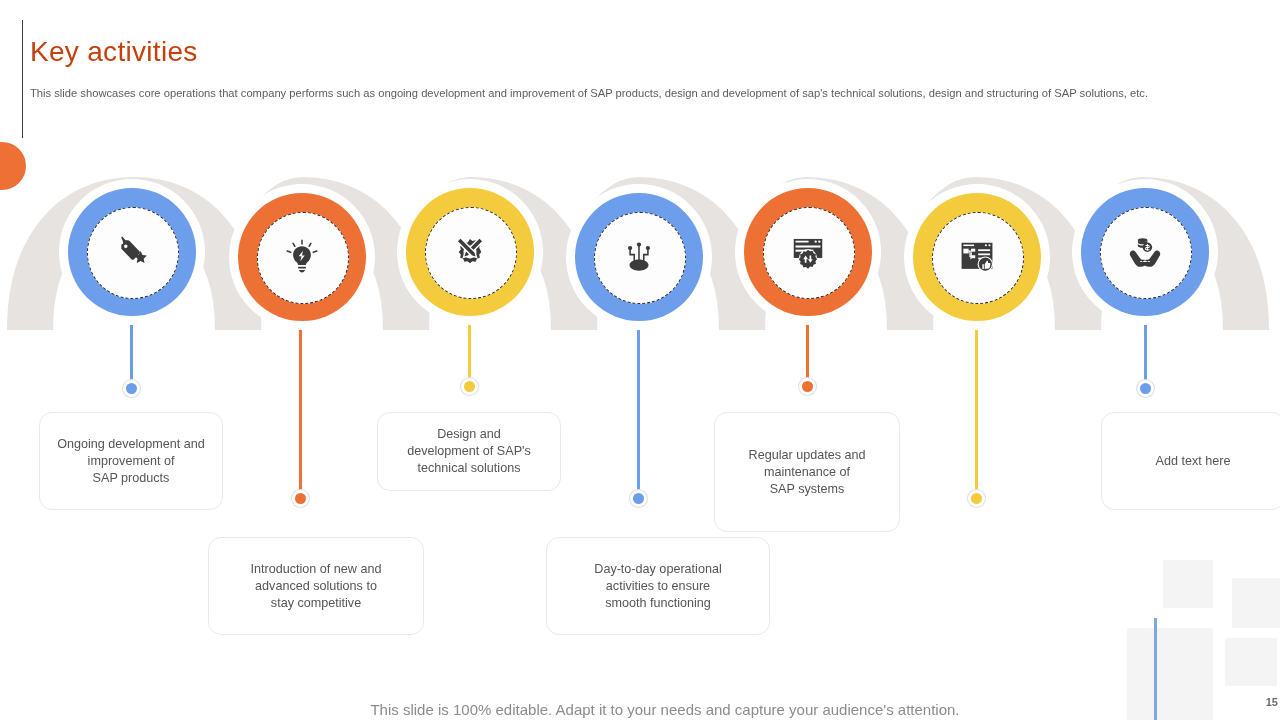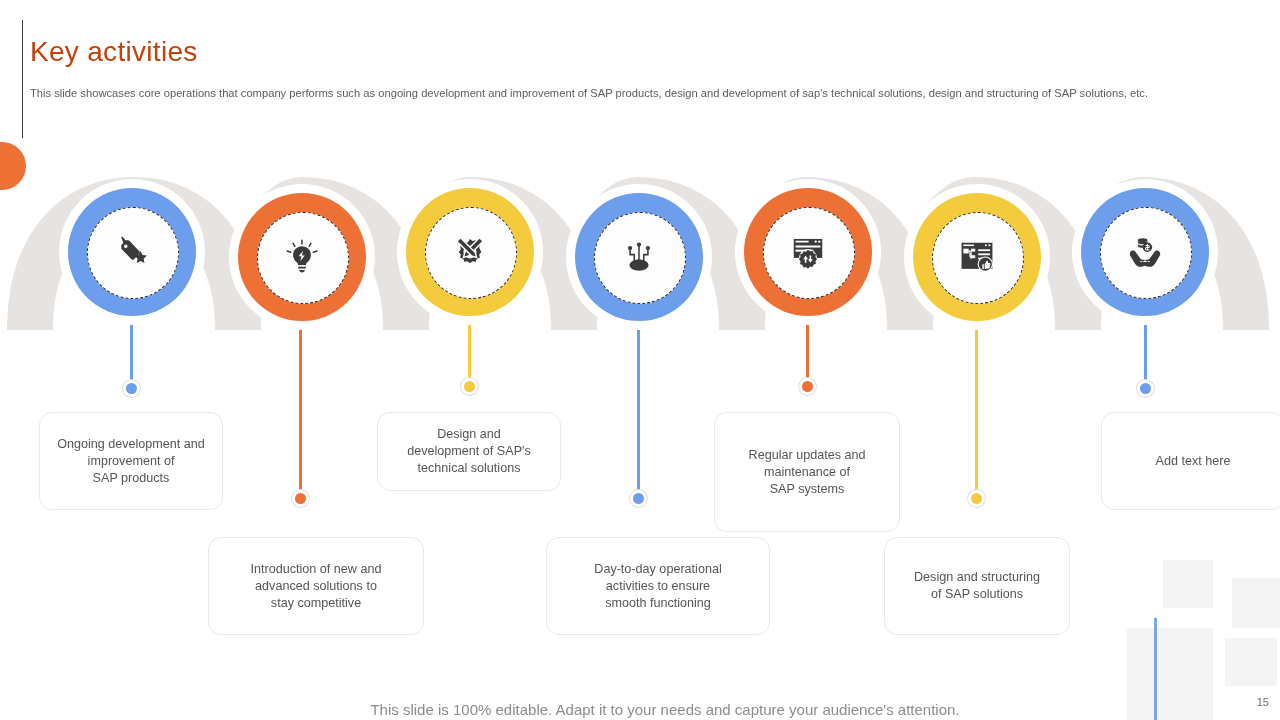--- a/index.html
+++ b/index.html
@@ -34,22 +34,22 @@
     width: 48px; height: 48px; border-radius: 50%;
     background: #ed7035;
   }
   .deco-squares { position: absolute; left: 0; top: 0; width: 1280px; height: 720px; pointer-events:none; }
   .deco-sq { position: absolute; background: #f4f4f4; }
   .deco-blue-line {
     position: absolute; left: 1154px; top: 618px;
     width: 3px; height: 102px; background: #7ba7e3;
   }
   .page-number {
-    position: absolute; right: 11px; top: 696px;
-    font-size: 11px; color: #6b6b6b;
+    position: absolute; right: 2px; top: 696px;
+    font-size: 11px; color: #6b6b6b; font-weight: bold;
   }
   .footer-note {
     position: absolute; left: 0; top: 701px; width: 1280px;
     text-align: center; font-size: 15px; color: #8c8c8c; margin-left: 25px;
   }
 
   
   .wave { position: absolute; left: 0; top: 140px; width: 1280px; height: 200px; }
 
   
@@ -281,20 +281,17 @@
   </div>
 
   <div class="card" style="left:208px; top:537px; width:216px; height:98px;">
     <span>Introduction of new and<br>advanced solutions to<br>stay competitive</span>
   </div>
 
   <div class="card" style="left:546px; top:537px; width:224px; height:98px;">
     <span>Day-to-day operational<br>activities to ensure<br>smooth functioning</span>
   </div>
 
-  <div class="card" style="left:884px; top:537px; width:186px; height:98px;">
-    <span>Design and structuring<br>of SAP solutions</span>
-  </div>
 
   <div class="footer-note">This slide is 100% editable. Adapt it to your needs and capture your audience's attention.</div>
   <div class="page-number">15</div>
 
 </div>
 
 </body></html>

